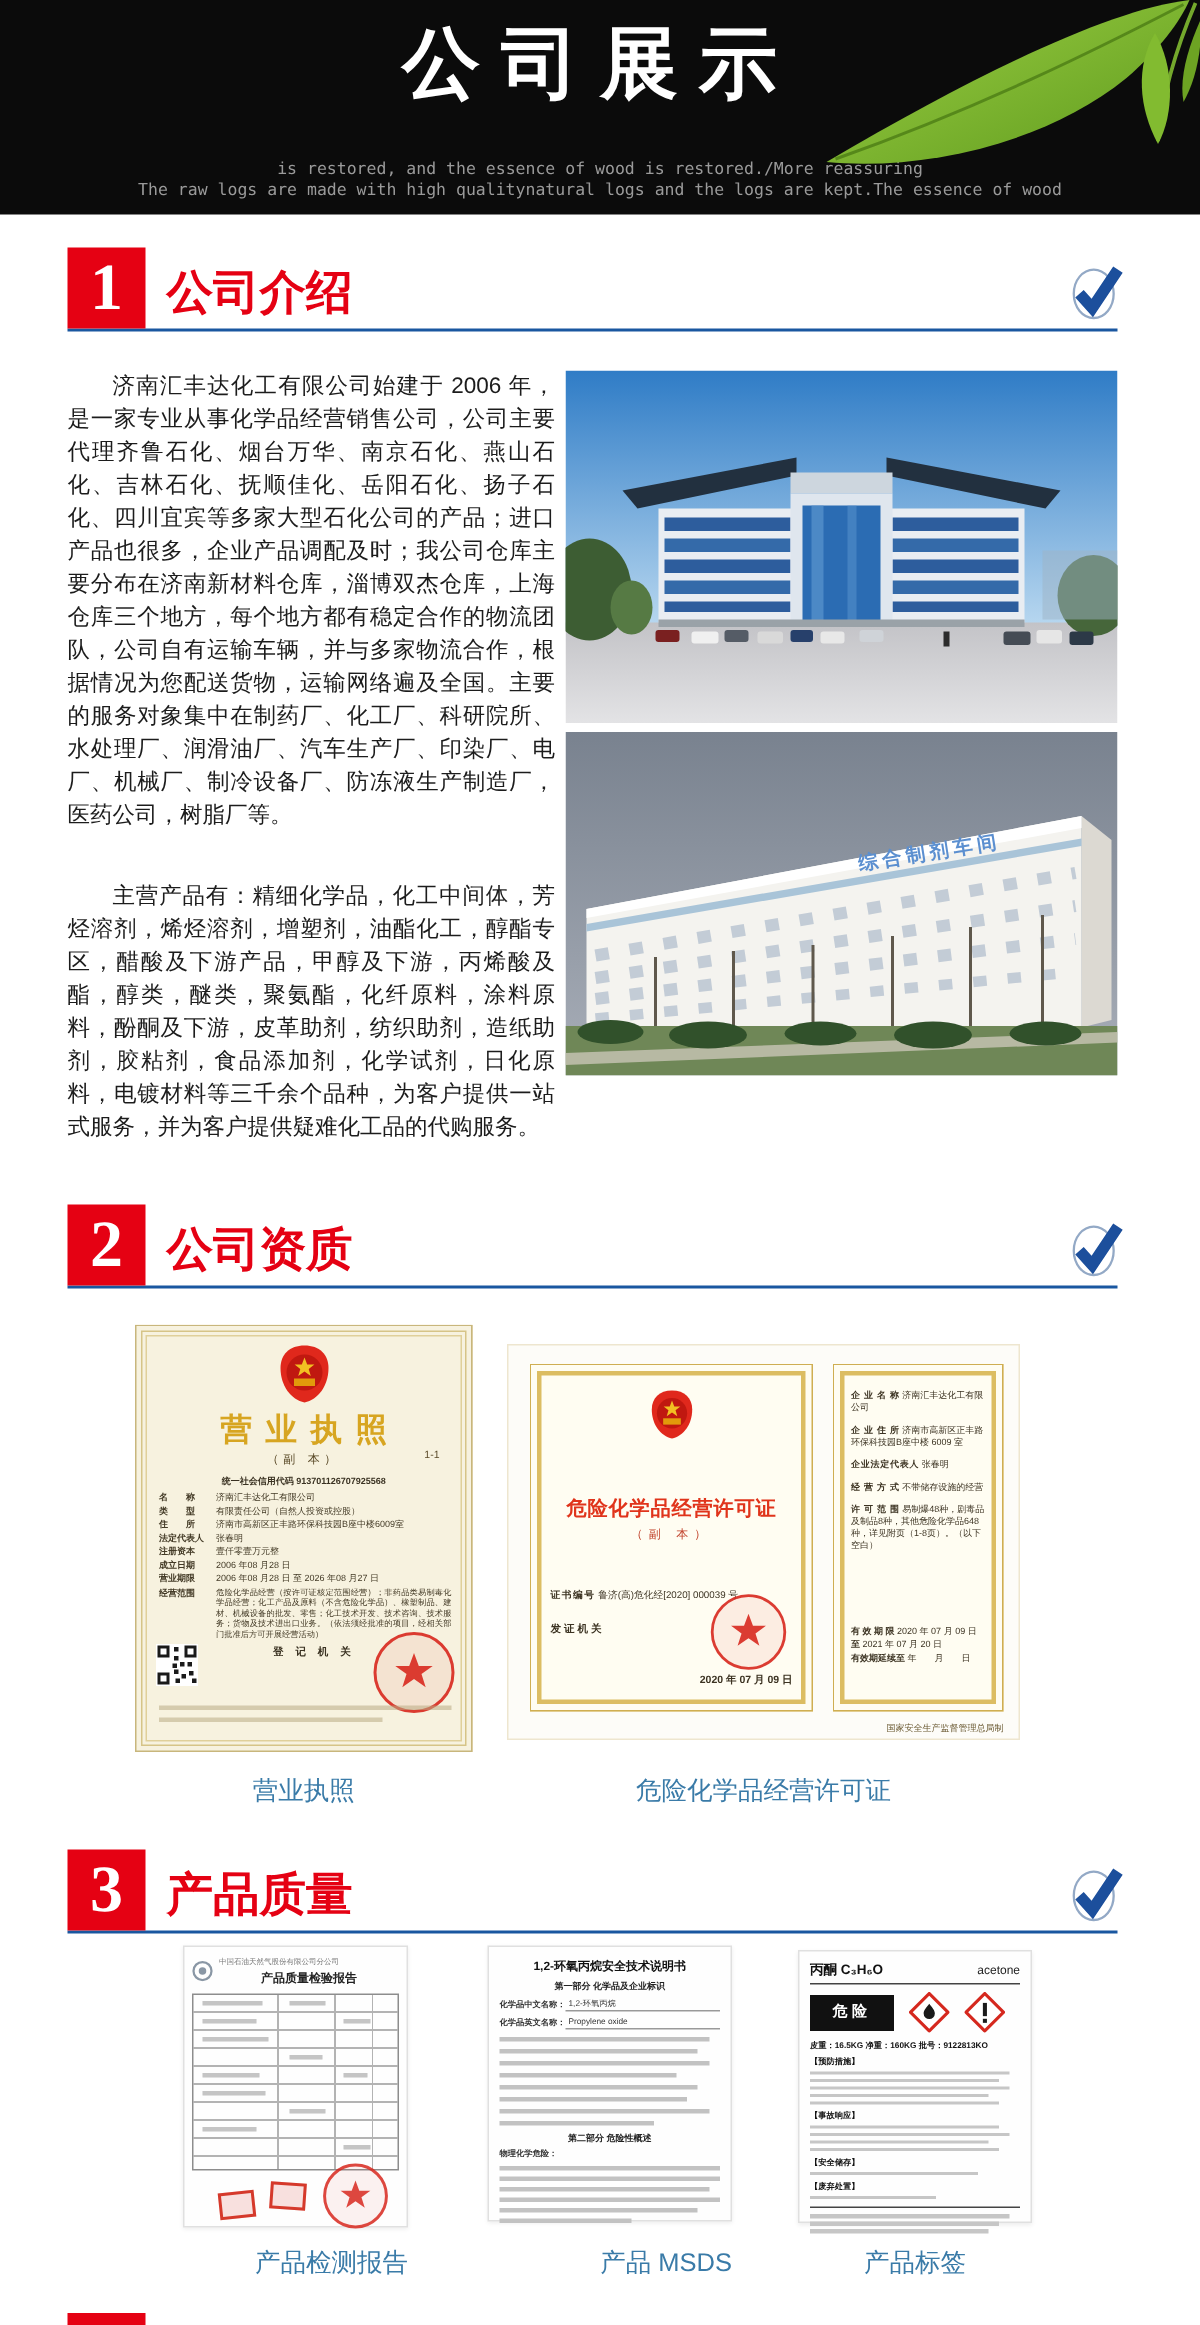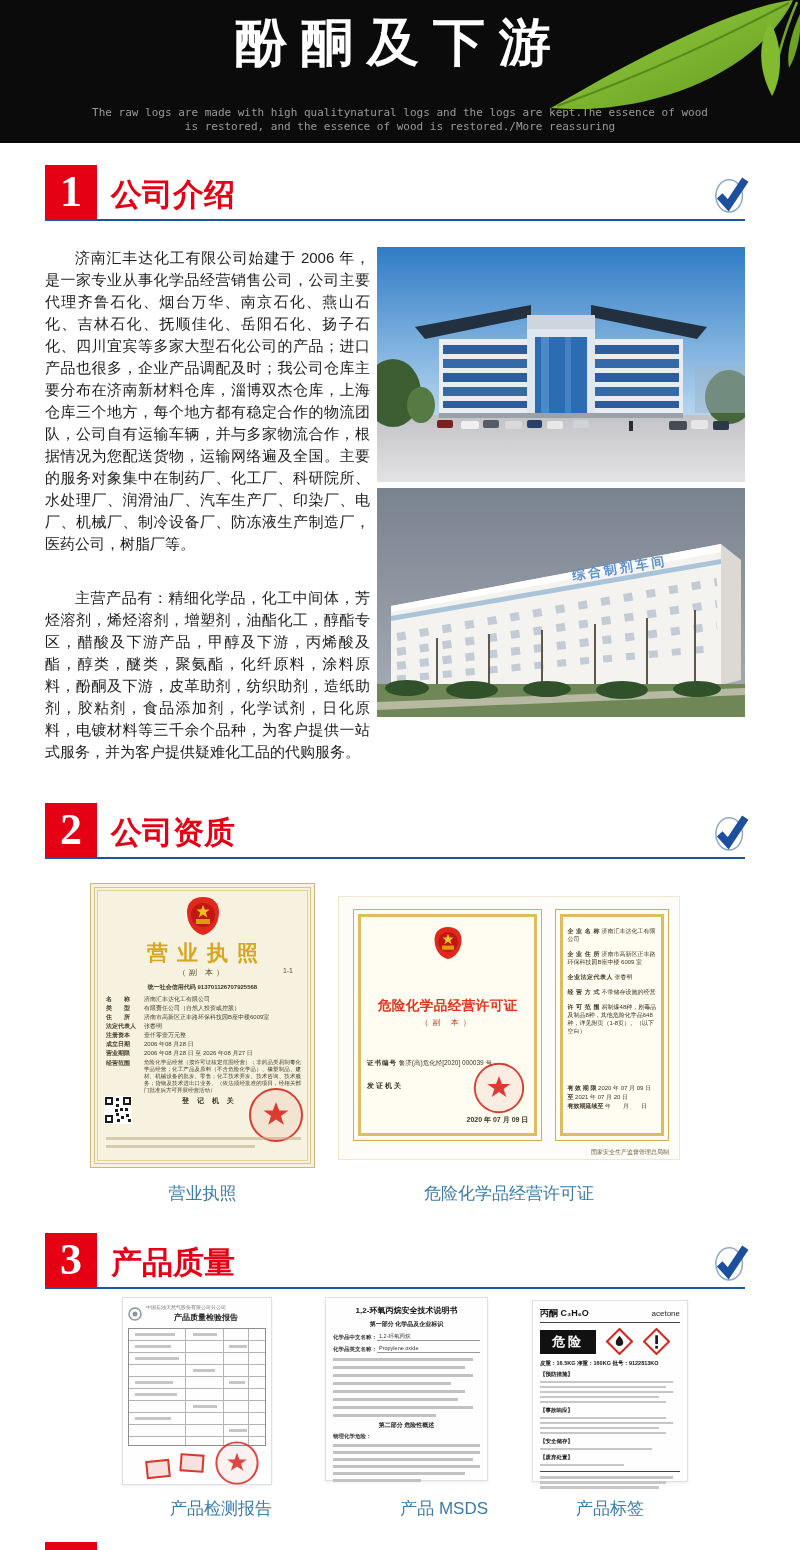--- a/index.html
+++ b/index.html
@@ -102,42 +102,42 @@
   .d2-row{display:flex;align-items:flex-end;margin-top:4px;font-size:5.5px;color:#333;line-height:7px;}
   .d2-row .l{font-weight:bold;white-space:nowrap;}
   .d2-row .v{border-bottom:1px solid #999;flex:1;padding-left:2px;white-space:nowrap;overflow:hidden;}
   .d2-bar{height:3px;background:#c2c2c2;margin-top:5px;}
   .d2-parag .d2-bar{margin:4px 0 0 0;}
 
   .d3-head{display:flex;justify-content:space-between;align-items:baseline;border-bottom:1px solid #444;padding-bottom:2px;}
   .d3-cn{font-size:9px;font-weight:bold;color:#111;}
   .d3-en{font-size:8px;color:#222;}
   .d3-hazrow{display:flex;align-items:center;margin-top:5px;}
-  .d3-danger{width:56px;height:24px;background:#111;color:#fff;font-size:13px;font-weight:bold;text-align:center;line-height:24px;letter-spacing:3px;}
+  .d3-danger{width:56px;height:24px;background:#111;color:#fff;font-size:10px;font-weight:bold;text-align:center;line-height:24px;letter-spacing:3px;}
   .d3-dia{margin-left:10px;}
   .d3-weights{font-size:5.5px;font-weight:bold;color:#111;margin-top:5px;white-space:nowrap;}
   .d3-sec{font-size:5.5px;font-weight:bold;color:#111;margin-top:4px;}
   .d3-bar{height:2.5px;background:#c6c6c6;margin-top:2.5px;}
   .d3-foot{border-top:1px solid #444;margin-top:5px;padding-top:3px;}
 
   .cap-row3{display:flex;margin-top:12px;}
   .cap-row3 .c1{margin-left:77px;width:150px;text-align:right;}
   .cap-row3 .c2{margin-left:53px;width:163px;text-align:right;}
   .cap-row3 .c3{margin-left:44px;width:156px;text-align:center;}
 
   .w95{width:95%;}.w90{width:90%;}.w85{width:85%;}.w80{width:80%;}.w70{width:70%;}.w60{width:60%;}
 </style>
 </head>
 <body>
 
 <div class="hdr">
-  <div class="hdr-title">酚酮及下游</div>
+  <div class="hdr-title">公司展示</div>
   <div class="hdr-tag">
+    <div>is restored, and the essence of wood is restored./More reassuring</div>
     <div>The raw logs are made with high qualitynatural logs and the logs are kept.The essence of wood</div>
-    <div>is restored, and the essence of wood is restored./More reassuring</div>
   </div>
   <svg class="leaf-svg" width="265" height="148" viewBox="0 0 265 148">
     <defs>
       <linearGradient id="lg1" x1="0" y1="0" x2="1" y2="1">
         <stop offset="0" stop-color="#9ccf44"></stop>
           <stop offset="1" stop-color="#5f9b1d"></stop>
       </linearGradient>
     </defs>
     <path d="M258 0 C206 6 118 48 16 108 C80 114 162 96 216 52 C238 33 252 14 258 0 Z" fill="url(#lg1)"></path>
     <path d="M254 3 C198 32 118 72 22 106" stroke="#4c7d15" stroke-width="2" fill="none" opacity="0.8"></path>

